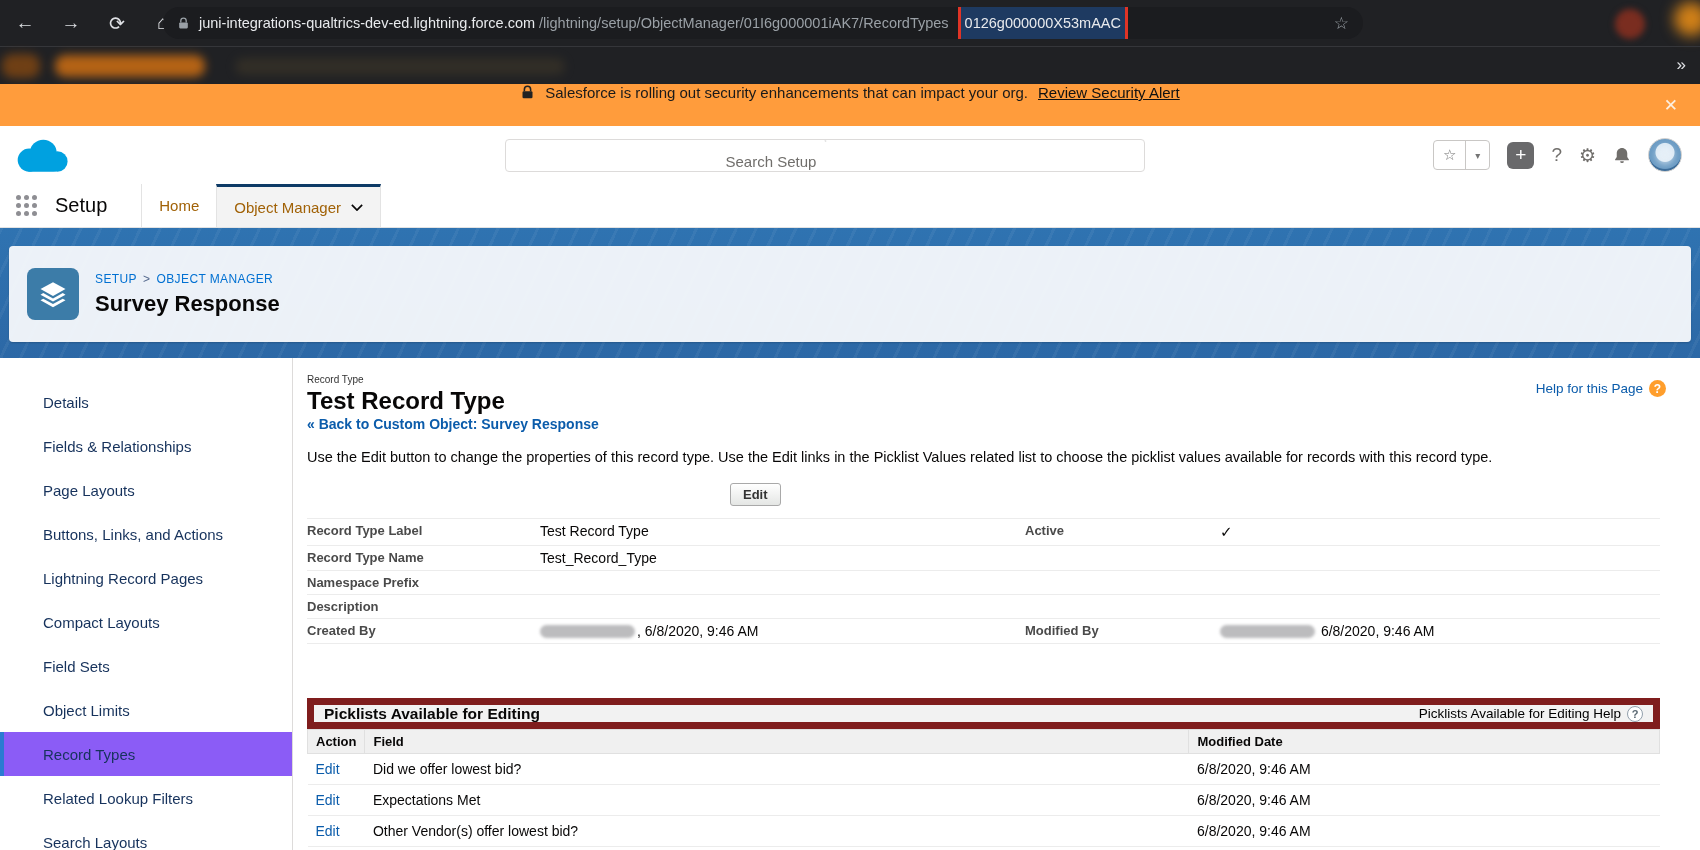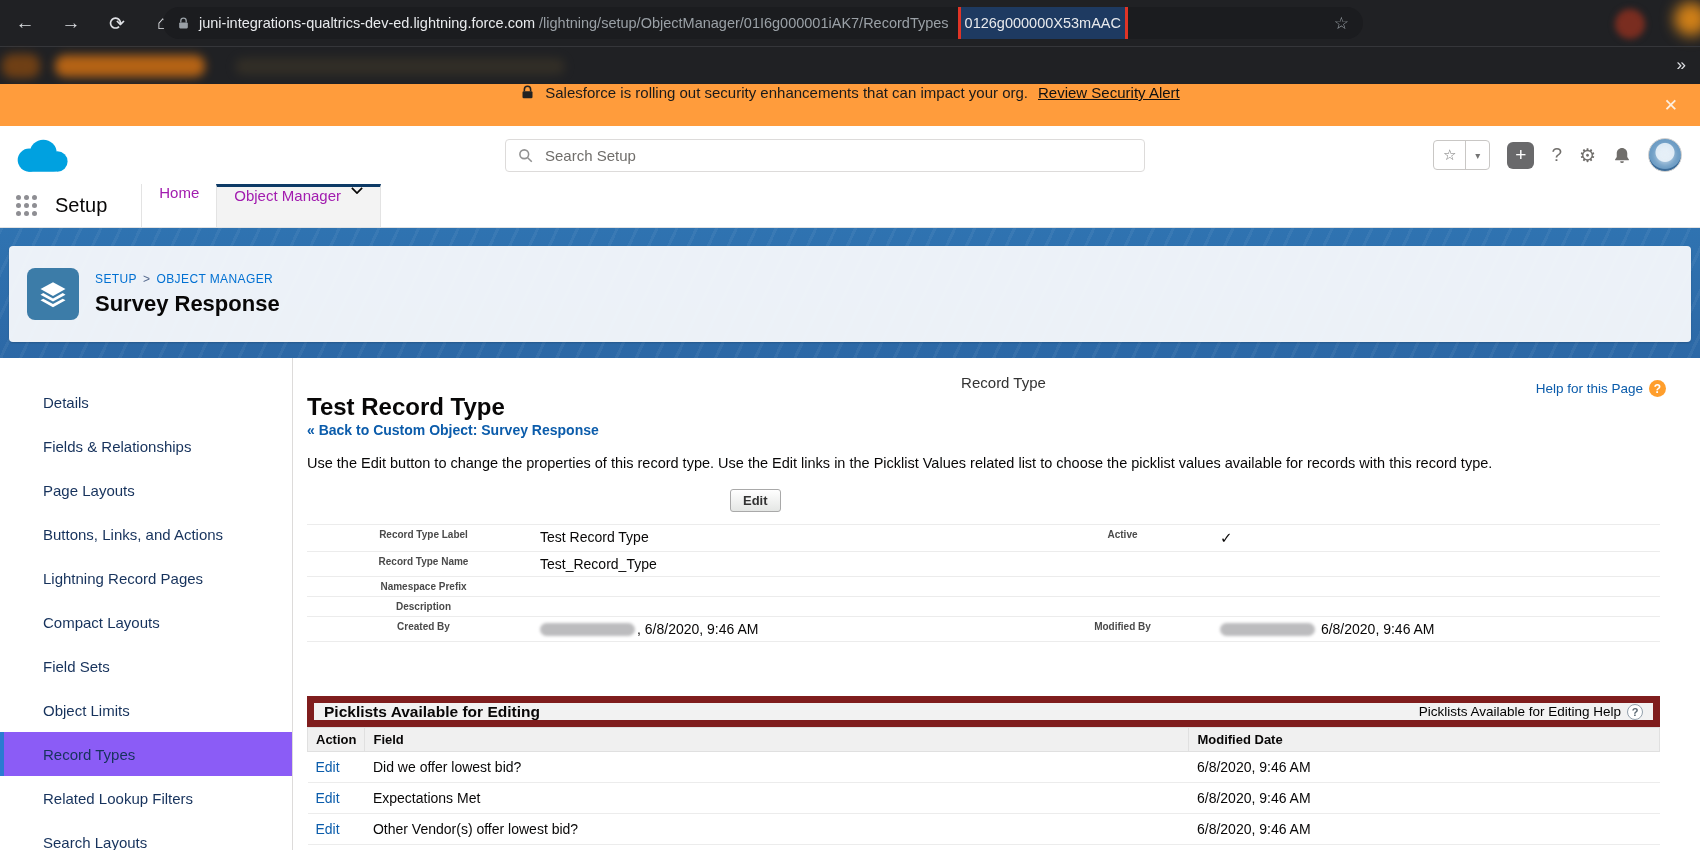--- a/index.html
+++ b/index.html
@@ -43,42 +43,42 @@
   }
   .alert a { color:#111; text-decoration:underline; }
   .alert .close { position:absolute; right:22px; top:11px; color:#fcefe0; font-size:17px; cursor:pointer; }
 
   
   .gheader { height:58px; background:#fff; position:relative; }
   .logo { position:absolute; left:10px; top:7px; }
   .searchbox {
     position:absolute; left:505px; top:13px; width:640px; height:33px;
     border:1px solid #dddbda; border-radius:4px; display:flex; align-items:center;
-    padding:0 12px; gap:10px; background:#fff;
+    padding:0 12px; gap:10px; background:#fff;flex-direction:column;
   }
   .searchbox input { border:none; outline:none; flex:1; font-size:15px; font-family:inherit; color:#080707; background:transparent; }
   .searchbox input::placeholder { color:#706e6b; }
   .gicons { position:absolute; right:18px; top:12px; display:flex; align-items:center; gap:17px; }
   .favgroup { display:flex; align-items:stretch; border:1px solid #c9c7c5; border-radius:4px; height:30px; color:#747474; }
   .favgroup .cell { padding:0 9px; display:flex; align-items:center; font-size:15px; cursor:pointer; }
   .favgroup .cell + .cell { border-left:1px solid #c9c7c5; font-size:10px; }
   .plusbox { width:27px; height:27px; border-radius:6px; background:#69696b; color:#fff; font-size:19px; display:flex; align-items:center; justify-content:center; cursor:pointer; }
   .gq, .gear { font-size:19px; color:#706e6b; cursor:pointer; }
   .bellic { cursor:pointer; display:flex; }
   .avatar { width:34px; height:34px; border-radius:50%; border:1px solid #cfcfcf; position:relative; overflow:hidden; cursor:pointer;
     background:radial-gradient(circle at 50% 42%, #d9e8f4 0 9px, #6c9cc4 10px 16px, #3c6c99 17px); }
   .avblob { position:absolute; inset:7px; border-radius:50%; background:#eef4fa; filter:blur(3px); opacity:.65; }
 
   
   .setupnav { height:44px; background:#fff; display:flex; align-items:stretch; border-bottom:1px solid #e3e3e3; }
   .waffle { margin-left:16px; align-self:center; display:grid; grid-template-columns:repeat(3,5px); gap:3px; cursor:pointer; }
   .waffle i { width:5px; height:5px; border-radius:50%; background:#8e8e93; }
   .appname { font-size:20px; color:#080707; margin-left:18px; align-self:center; }
   .tabs { display:flex; align-items:stretch; margin-left:34px; border-left:1px solid #e3e3e3; }
-  .tab { display:flex; padding:0 17px; font-size:15px; color:#a21caf; cursor:pointer; gap:10px; }
+  .tab { display:flex; align-items:center; padding:0 17px; font-size:15px; color:#a16207; cursor:pointer; gap:10px; }
   .tab.active { background:#f3f3f3; border-top:3px solid #0d3a66; border-right:1px solid #e3e3e3; border-left:1px solid #e3e3e3; }
 
   
   .blueband {
     height:130px; padding:18px 9px 0;
     background:
       repeating-linear-gradient(115deg, rgba(255,255,255,.05) 0 3px, rgba(255,255,255,0) 3px 18px),
       linear-gradient(180deg,#2f73b1,#2c68a6);
   }
   .pagecard {
@@ -96,31 +96,31 @@
   .content { display:flex; height:492px; background:#fff; }
   .sidebar { width:293px; border-right:1px solid #dddbda; padding-top:22px; flex:0 0 auto; overflow:hidden; }
   .sitem { height:44px; display:flex; align-items:center; padding-left:39px; font-size:15px; color:#16325c; cursor:pointer; border-left:4px solid transparent; }
   .sitem.sel { background:#8b5cf6; border-left-color:#2b7bd2; }
 
   .main { flex:1; position:relative; padding:16px 0 0 14px; overflow:hidden; }
   .helpbox { position:absolute; right:34px; top:22px; display:flex; align-items:center; gap:6px; font-size:13.5px; }
   .helpbox a { color:#0b5cab; text-decoration:none; }
   .helpcirc { width:17px; height:17px; border-radius:50%; background:#ff9e2c; color:#fff; font-weight:bold; font-size:12px; display:flex; align-items:center; justify-content:center; cursor:pointer; }
 
-  .seclabel { font-size:15px; color:#333;text-align:center; }
+  .seclabel { font-size:10px; color:#333; }
   .h1 { font-size:24px; font-weight:bold; color:#080707; margin-top:2px; }
   .backlink { display:inline-block; font-size:14px; font-weight:bold; color:#0b5cab; text-decoration:none; }
   .intro { margin-top:16px; font-size:14.5px; color:#080707; max-width:1420px; }
   .btnrow { margin-top:18px; padding-left:423px; }
   .sfbtn { font-size:13px; font-weight:bold; color:#333; padding:3px 12px; border:1px solid #a9a9a9; border-radius:3px;
     background:linear-gradient(#ffffff,#e4e6e4); cursor:pointer; font-family:inherit; }
 
   .dgrid { margin-top:12px; width:1353px; display:grid; grid-template-columns:233px 485px 195px 1fr; border-bottom:1px solid #ececec; }
   .dgrid > div { border-top:1px solid #ececec; padding:4px 0; min-height:17px; }
-  .dlabel { text-align:center; font-weight:bold; color:#4a4a4a; font-size:10px; padding-right:10px; padding-top:6px; }
+  .dlabel { text-align:left; font-weight:bold; color:#4a4a4a; font-size:13px; padding-right:10px; padding-top:6px; }
   .dval { padding-left:20px; font-size:14px; color:#080707; }
   .check { font-size:15px; font-weight:bold; }
   .redact { display:inline-block; width:95px; height:13px; background:#bcbcbe; border-radius:7px; filter:blur(1.5px); vertical-align:-2px; margin-right:2px; }
 
   .plsec { margin-top:54px; width:1353px; }
   .plhead { height:31px; background:#f2f2f2; border:7px solid #7f1d1d; display:flex; align-items:center; justify-content:space-between; padding:0 10px; }
   .pltitle { font-size:15.5px; font-weight:bold; color:#080707; }
   .plhelp { display:flex; align-items:center; gap:6px; font-size:13.5px; }
   .plhelp a { color:#000000; text-decoration:none; }
   .qcirc { width:16px; height:16px; border-radius:50%; border:1px solid #93a0ac; color:#5a6872; font-size:11px; font-weight:bold; display:flex; align-items:center; justify-content:center; background:#fff; cursor:pointer; }

